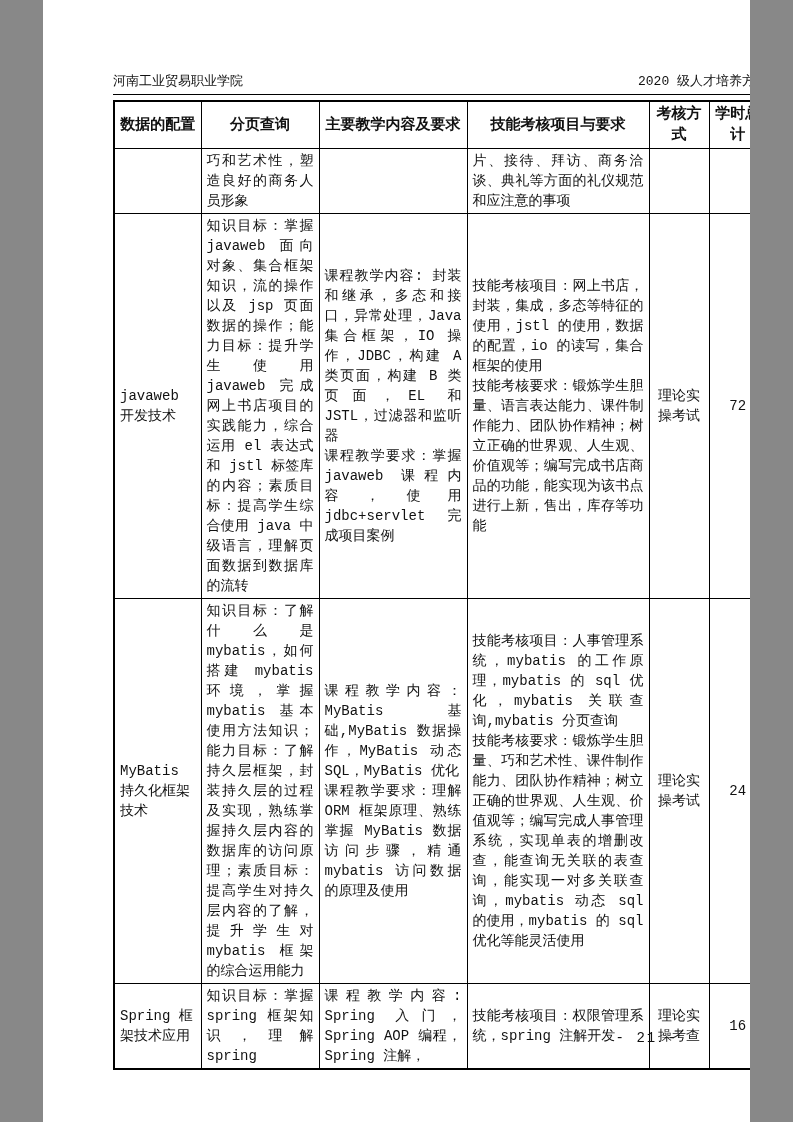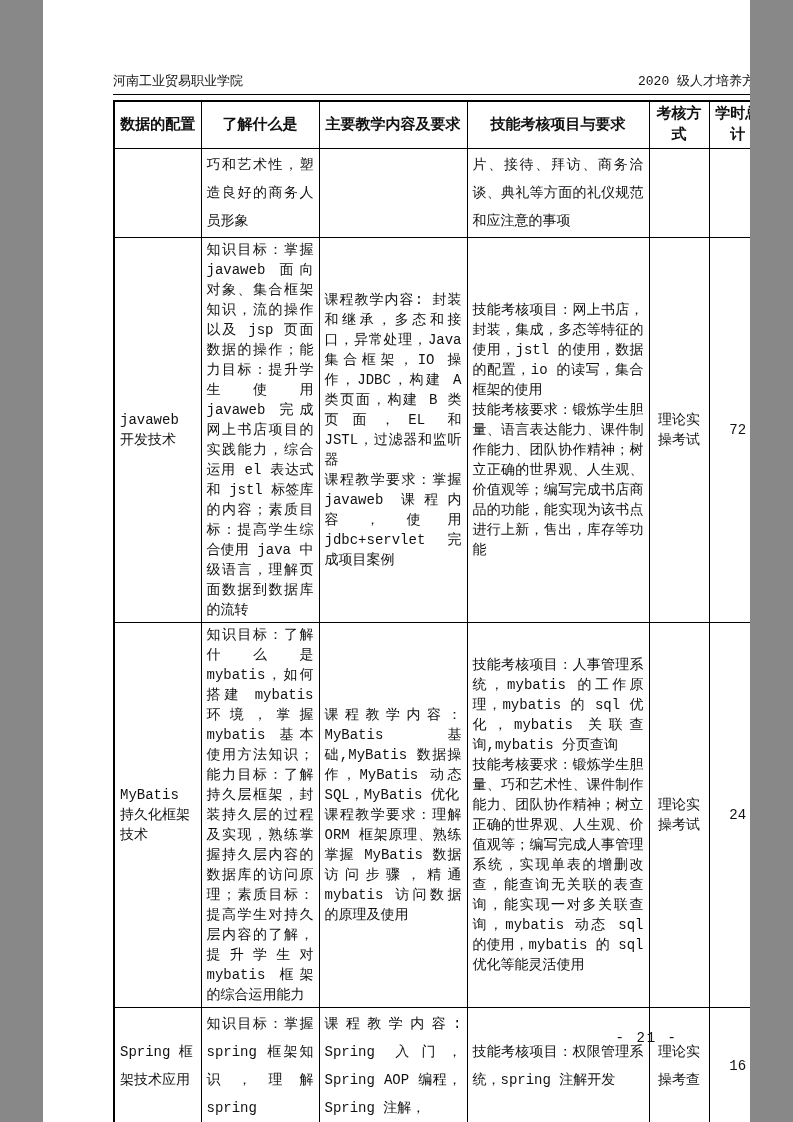--- a/index.html
+++ b/index.html
@@ -56,21 +56,21 @@
     font-size: 15px;
     line-height: 21px;
     height: 43px;
   }
   .cell-text { text-align: justify; }
   .para + .para { }
   td.center { text-align: center; }
   tr.row-cont  { height: 62px; }
   tr.row-tall  { height: 377px; }
   tr.row-short { height: 62px; padding-left: 44px; }
-  tr.row-cont td, tr.row-short td { line-height: 28px; margin-top: 40px; }
+  tr.row-cont td, tr.row-short td { line-height: 20px; margin-top: 40px; }
   .page-number {
     position: absolute;
     top: 1030px;
     right: 72px;
     font-size: 14px;
     letter-spacing: 2px;
   }
 </style>
 </head>
 <body>
@@ -87,21 +87,21 @@
       <col class="c1">
         <col class="c2">
         <col class="c3">
         <col class="c4">
         <col class="c5">
         <col class="c6">
     </colgroup>
     <thead>
       <tr>
         <th>数据的配置</th>
-        <th>了解什么是</th>
+        <th>分页查询</th>
         <th>主要教学内容及要求</th>
         <th>技能考核项目与要求</th>
         <th>考核方式</th>
         <th>学时总计</th>
       </tr>
     </thead>
     <tbody>
       <tr class="row-cont">
         <td></td>
         <td>

